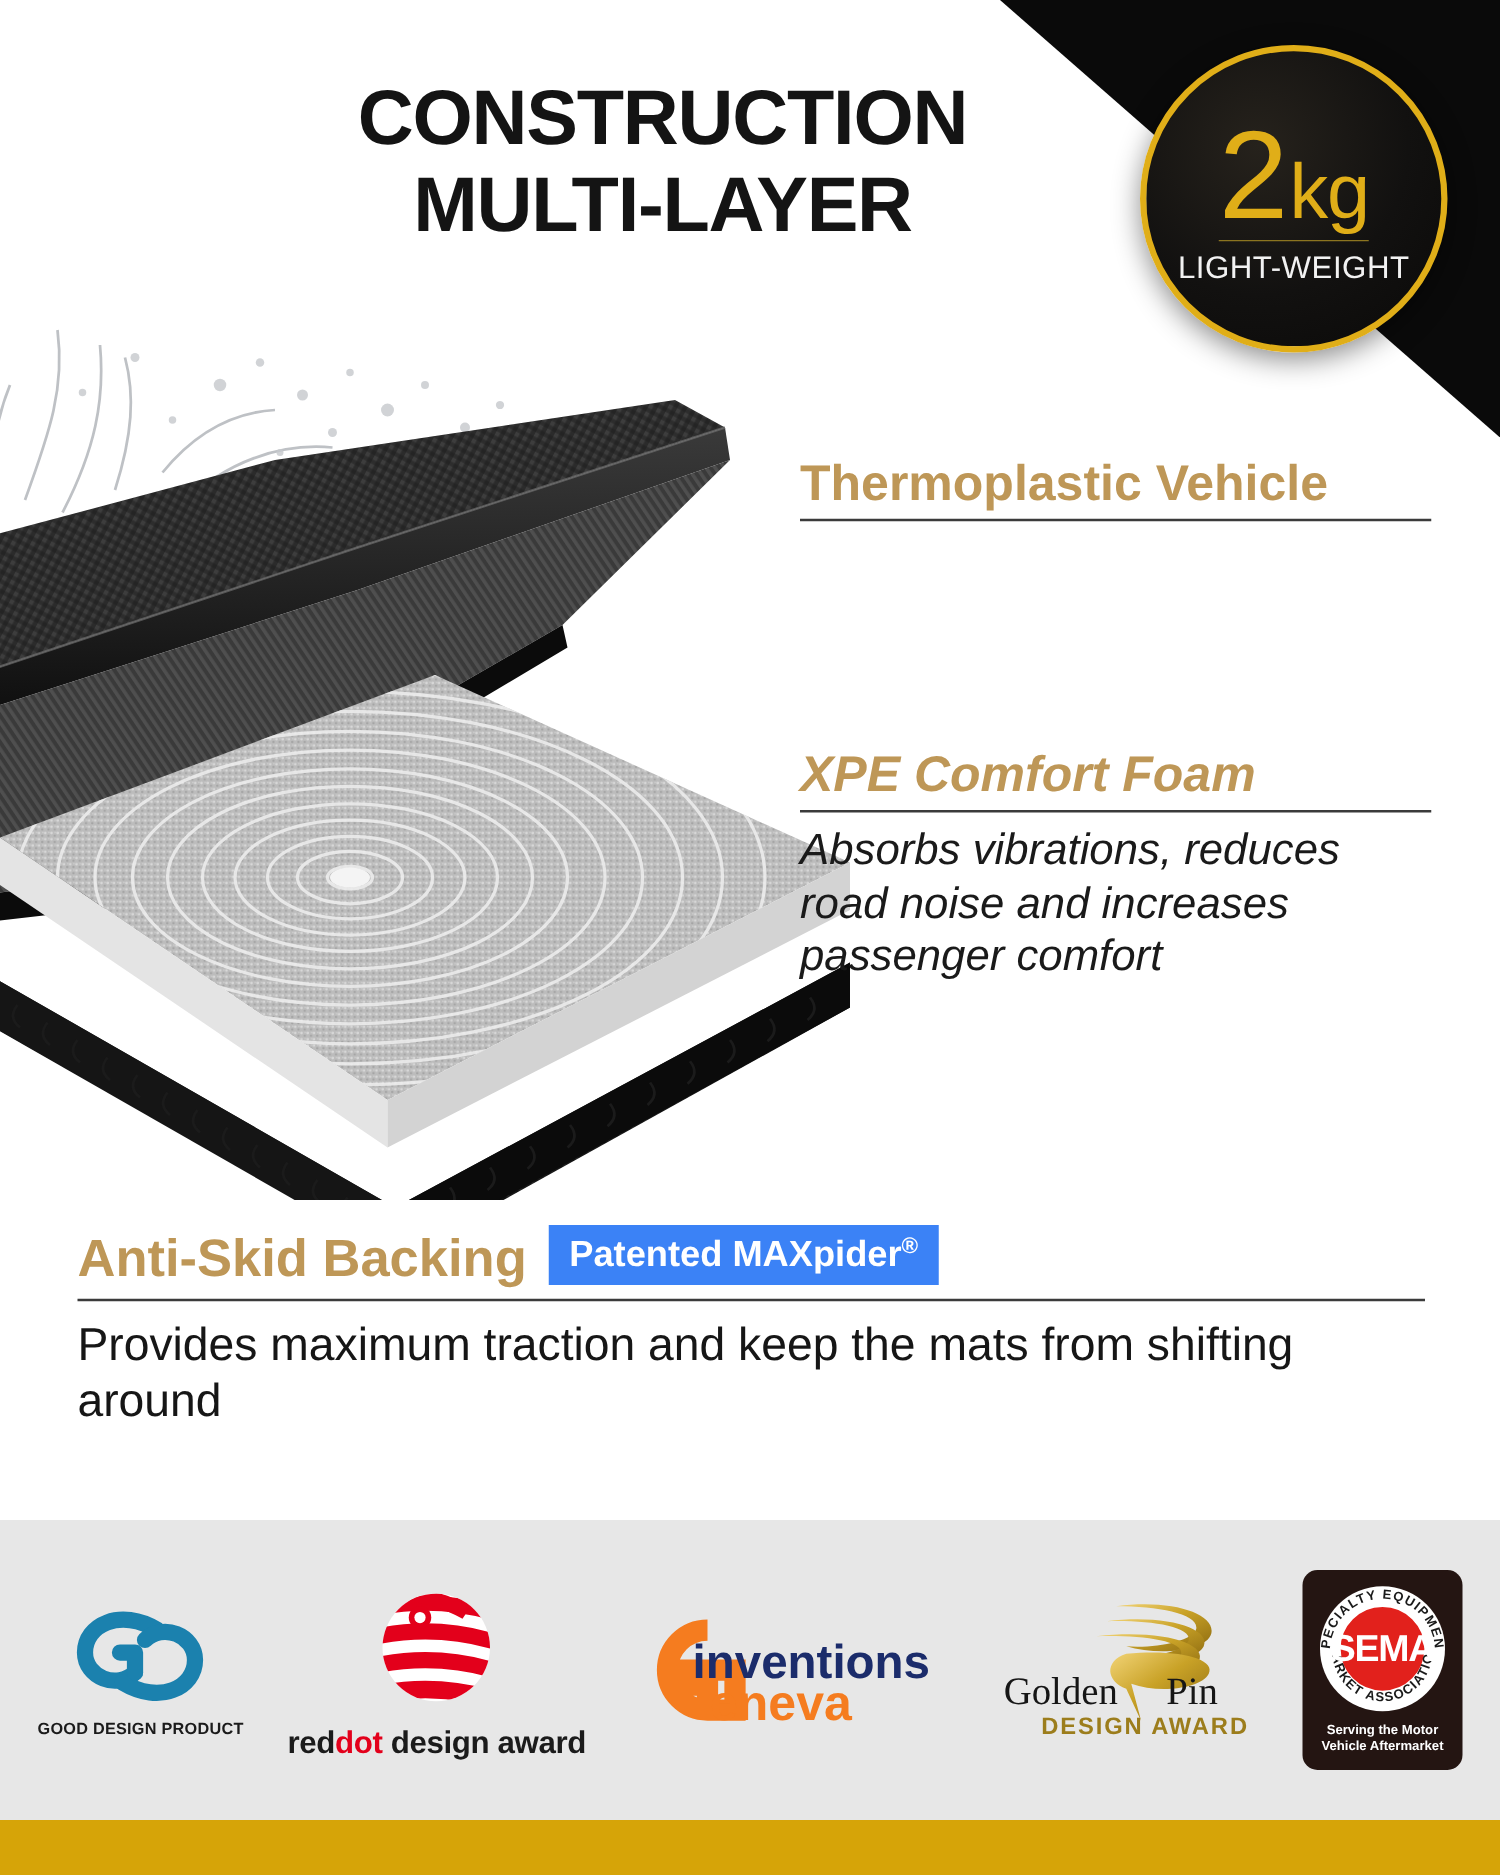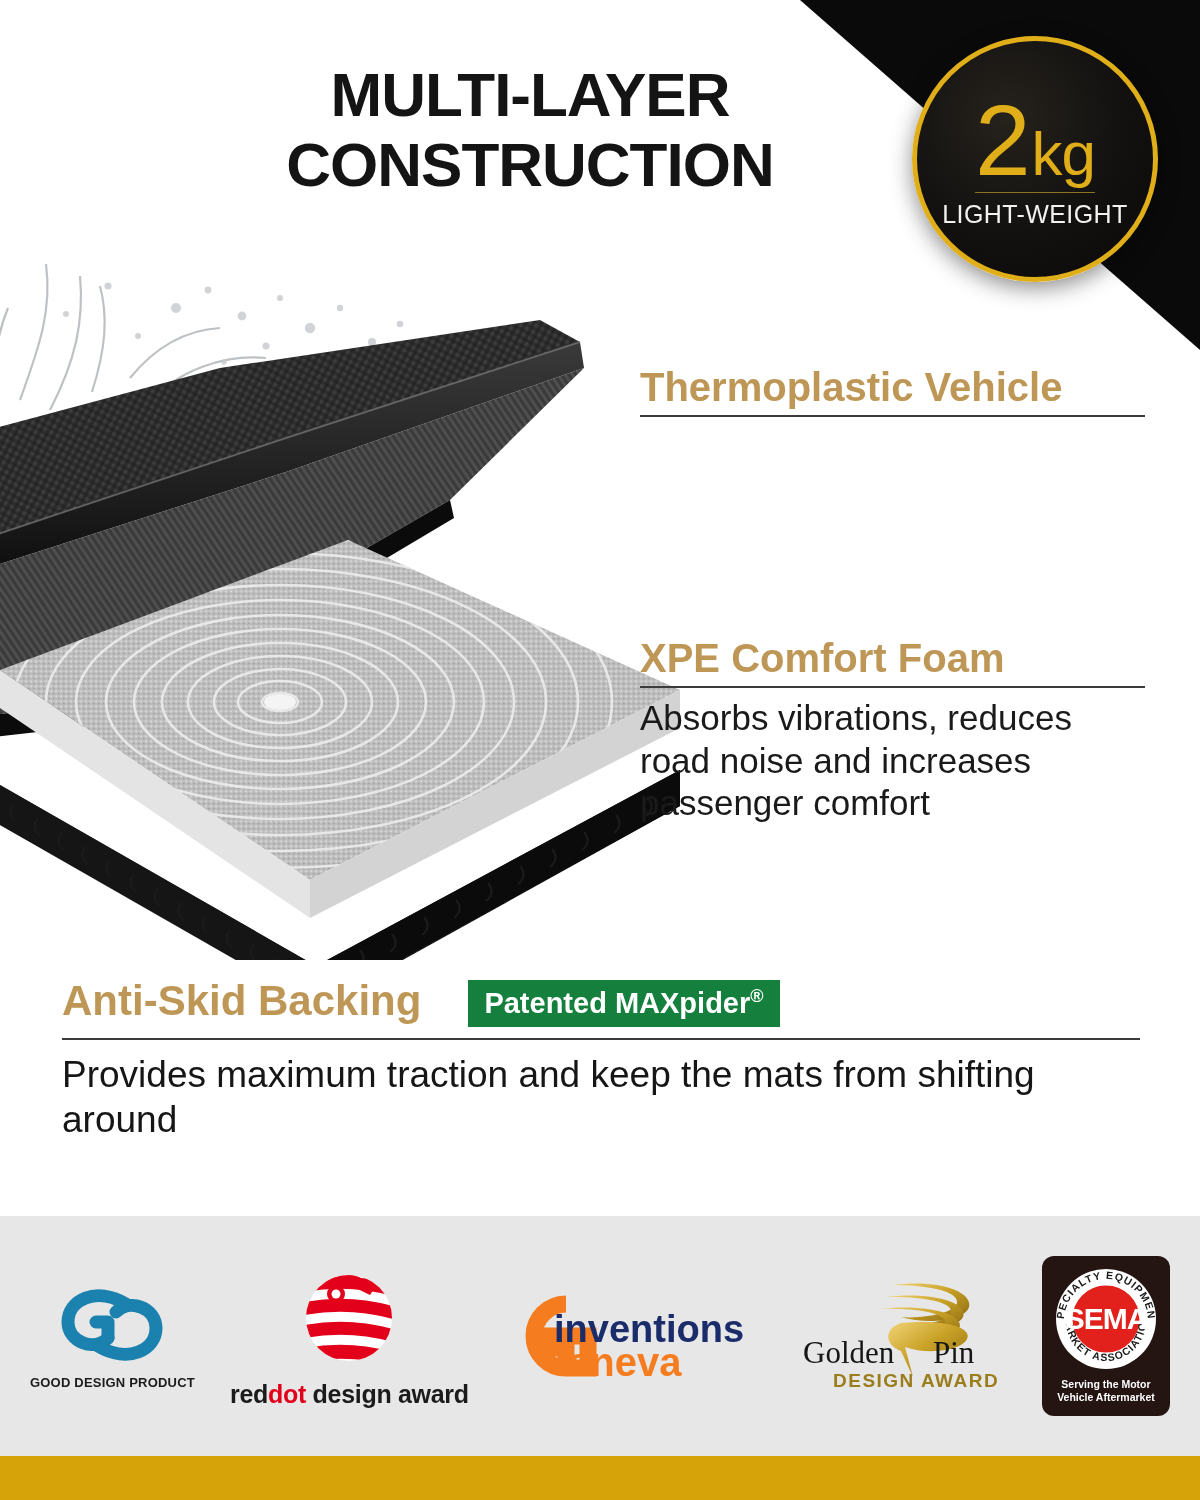--- a/index.html
+++ b/index.html
@@ -61,31 +61,31 @@
   .feature{position:absolute;left:640px;width:505px;z-index:4;}
   .feature .f-head{
     font-size:40px;font-weight:bold;color:#BE9757;line-height:1.05;
     white-space:nowrap;
   }
   .feature .f-rule{height:2px;background:#3b3b3b;margin:7px 0 9px 0;width:100%;}
   .feature .f-body{
     font-size:35px;line-height:1.22;color:#1a1a1a;font-weight:300;
   }
   #feature-1{top:366px;}
-  #feature-2{top:637px;}
+  #feature-2{top:599px;font-style:italic;}
 
   
   .antiskid{position:absolute;left:62px;top:980px;width:1082px;z-index:4;}
-  .as-headrow{display:flex;align-items:flex-start;gap:7px;}
+  .as-headrow{display:flex;align-items:flex-end;gap:18px;}
   .as-head{font-size:42px;font-weight:bold;color:#BE9757;line-height:1;white-space:nowrap;}
   .as-badge{
-    background:#15803d;color:#ffffff;
+    background:#3b82f6;color:#ffffff;
     font-size:29px;font-weight:bold;
     padding:7px 16px 9px 16px;
-    line-height:1;white-space:nowrap;margin-left:40px;
+    line-height:1;white-space:nowrap;
   }
   .as-badge sup{font-size:18px;vertical-align:super;}
   .as-rule{height:2px;background:#3b3b3b;margin:11px 0 12px 0;width:1078px;}
   .as-body{font-size:37px;line-height:1.23;color:#161616;font-weight:300;}
 
   
   .award-band{
     position:absolute;left:0;top:1216px;width:1200px;height:240px;
     background:#E7E7E7;z-index:5;
     display:flex;align-items:center;justify-content:space-between;
@@ -122,22 +122,22 @@
   <div class="badge-weight">
     <div class="badge-kg">
       <span class="num">2</span>
         <span class="unit">kg</span>
     </div>
     <div class="badge-rule"></div>
     <div class="badge-sub">LIGHT-WEIGHT</div>
   </div>
 
   <div class="title">
+    <div>CONSTRUCTION</div>
     <div>MULTI-LAYER</div>
-    <div>CONSTRUCTION</div>
   </div>
 
   <div class="artwork">
     <svg width="700" height="710" viewBox="0 0 700 710" xmlns="http://www.w3.org/2000/svg">
       <defs>
         <pattern id="carbon" width="7" height="7" patternUnits="userSpaceOnUse" patternTransform="rotate(28)">
           <rect width="7" height="7" fill="#2b2b2b"></rect>
           <rect width="3.4" height="7" fill="#3d3d3d"></rect>
           <rect y="3.4" width="7" height="3.4" fill="#1e1e1e" opacity=".55"></rect>
         </pattern>

